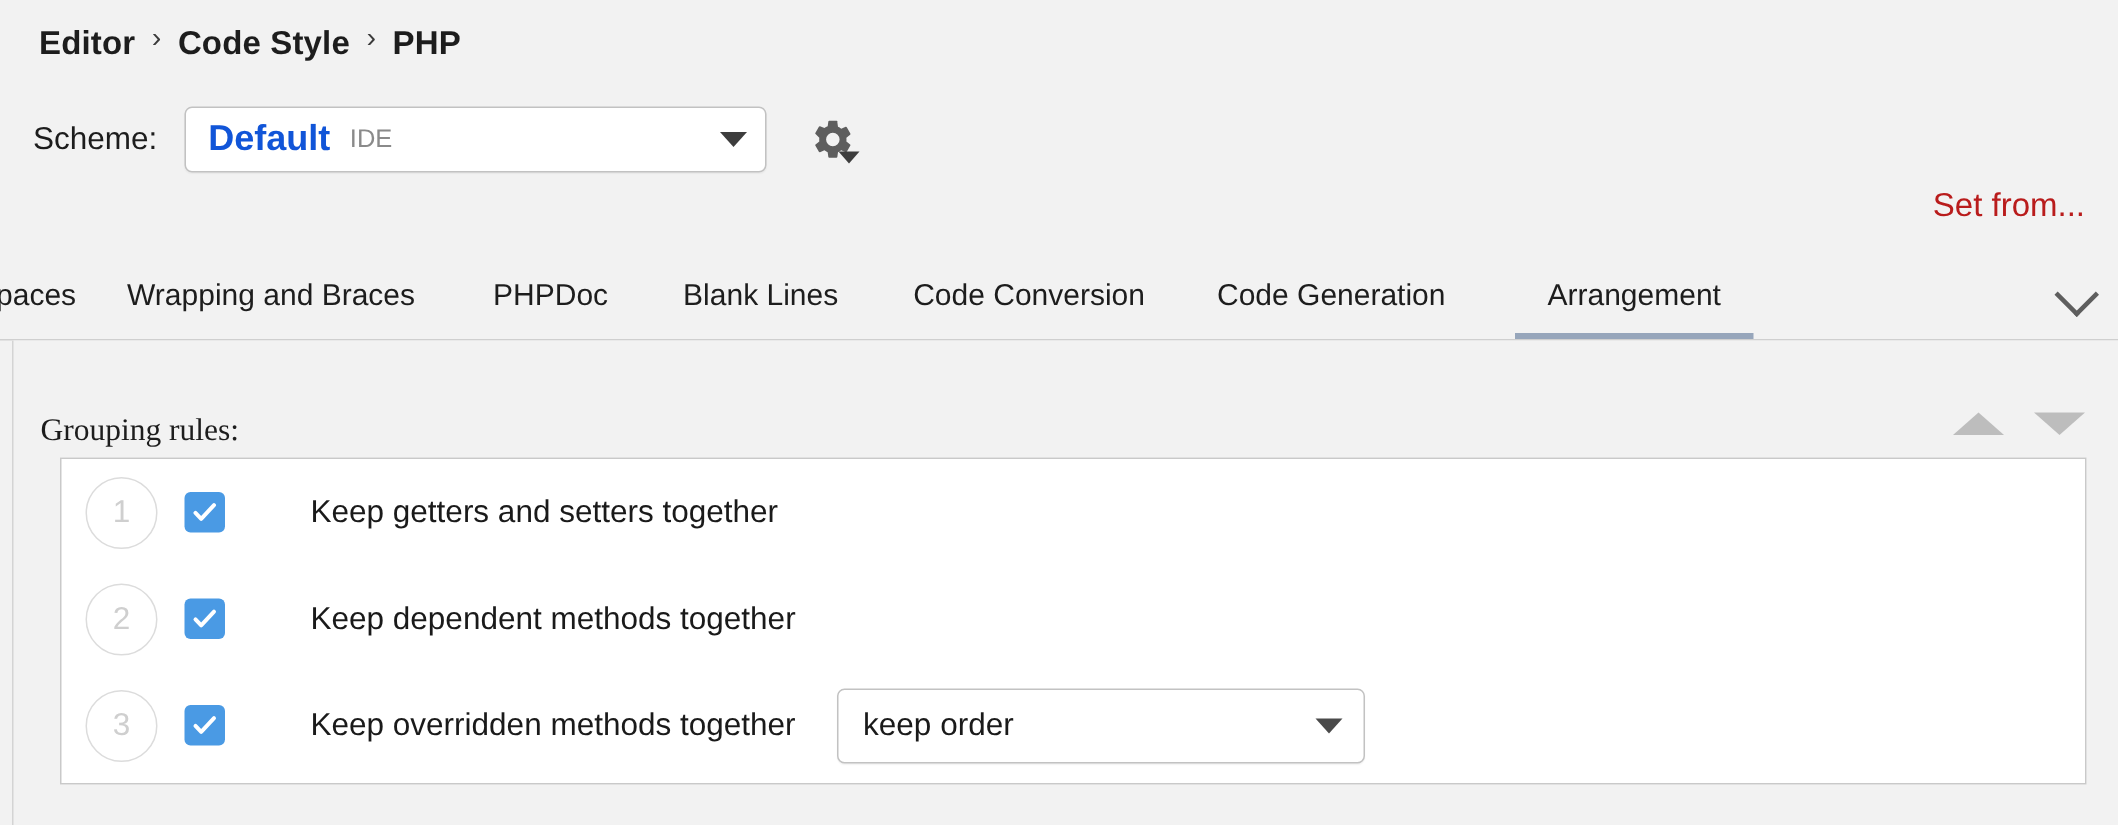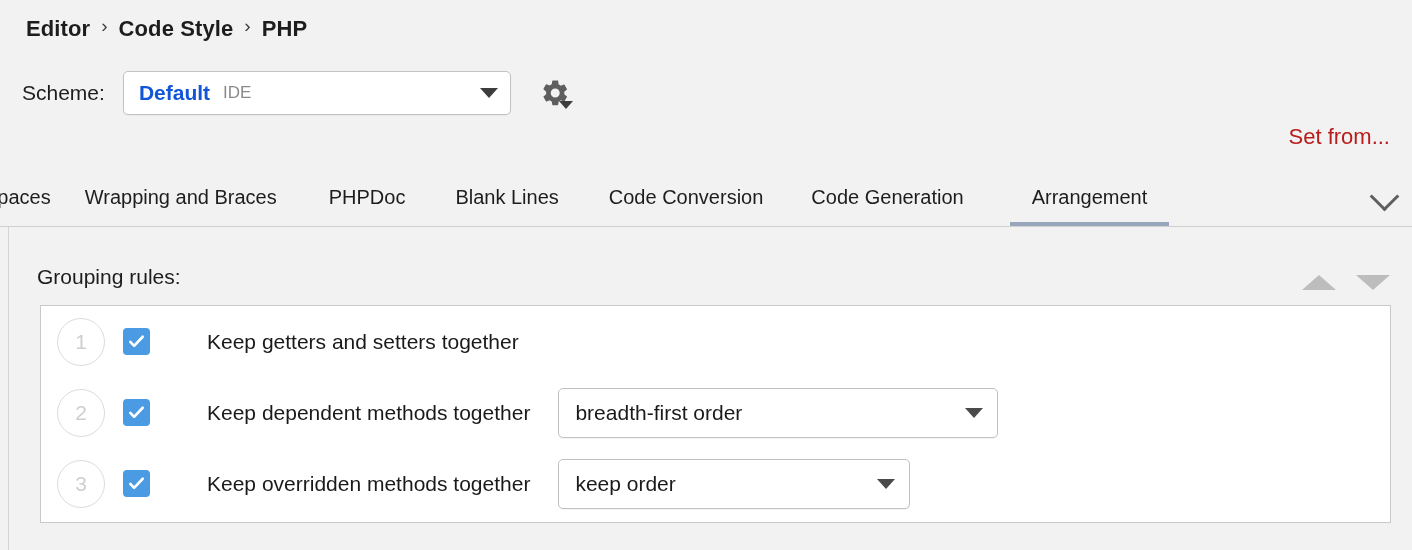--- a/index.html
+++ b/index.html
@@ -59,21 +59,21 @@
     box-sizing: border-box;
     background: #ffffff;
     border: 1px solid #c2c2c2;
     border-radius: 5px;
     display: flex;
     align-items: center;
     padding: 0 12px 0 15px;
     box-shadow: 0 1px 1px rgba(0,0,0,.04);
   }
   #scheme-combo .scheme-name {
-    font-size: 21px;
+    font-size: 24px;
     font-weight: bold;
     color: #1155d8;
     margin-right: 13px;
   }
   #scheme-combo .scheme-scope {
     font-size: 17px;
     color: #8a8a8a;
     flex: 1;
   }
   .caret-down {
@@ -181,26 +181,27 @@
     top: 227px;
     width: 1404px;
     height: 323px;
     box-sizing: border-box;
     border-left: 1px solid #d4d4d4;
     background: #f2f2f2;
   }
 
   #grouping-header {
     position: absolute;
-    left: 28px;
+    left: 18px;
     right: 12px;
     top: 38px;
     height: 34px;
     display: flex;
-    align-items: flex-start;
+    align-items: flex-end;
+    font-family: Liberation Serif, serif;
   }
   #grouping-label {
     font-size: 21px;
     color: #1d1d1d;
     flex: 1;
   }
   .sort-btn {
     width: 54px;
     height: 34px;
     display: flex;
@@ -385,24 +386,20 @@
     </div>
 
     <div class="rule-row">
       <div class="rule-index">2</div>
       <div class="rule-check">
         <svg width="19" height="19" viewBox="0 0 20 20">
           <path d="M3.5 10.4l4 4.2 9-9.6" fill="none" stroke="#ffffff" stroke-width="2.8" stroke-linecap="round" stroke-linejoin="round"></path>
         </svg>
       </div>
       <span class="rule-label">Keep dependent methods together</span>
-      <div class="rule-combo wide">
-        <span class="combo-value">breadth-first order</span>
-        <span class="combo-caret"></span>
-      </div>
     </div>
 
     <div class="rule-row">
       <div class="rule-index">3</div>
       <div class="rule-check">
         <svg width="19" height="19" viewBox="0 0 20 20">
           <path d="M3.5 10.4l4 4.2 9-9.6" fill="none" stroke="#ffffff" stroke-width="2.8" stroke-linecap="round" stroke-linejoin="round"></path>
         </svg>
       </div>
       <span class="rule-label">Keep overridden methods together</span>

